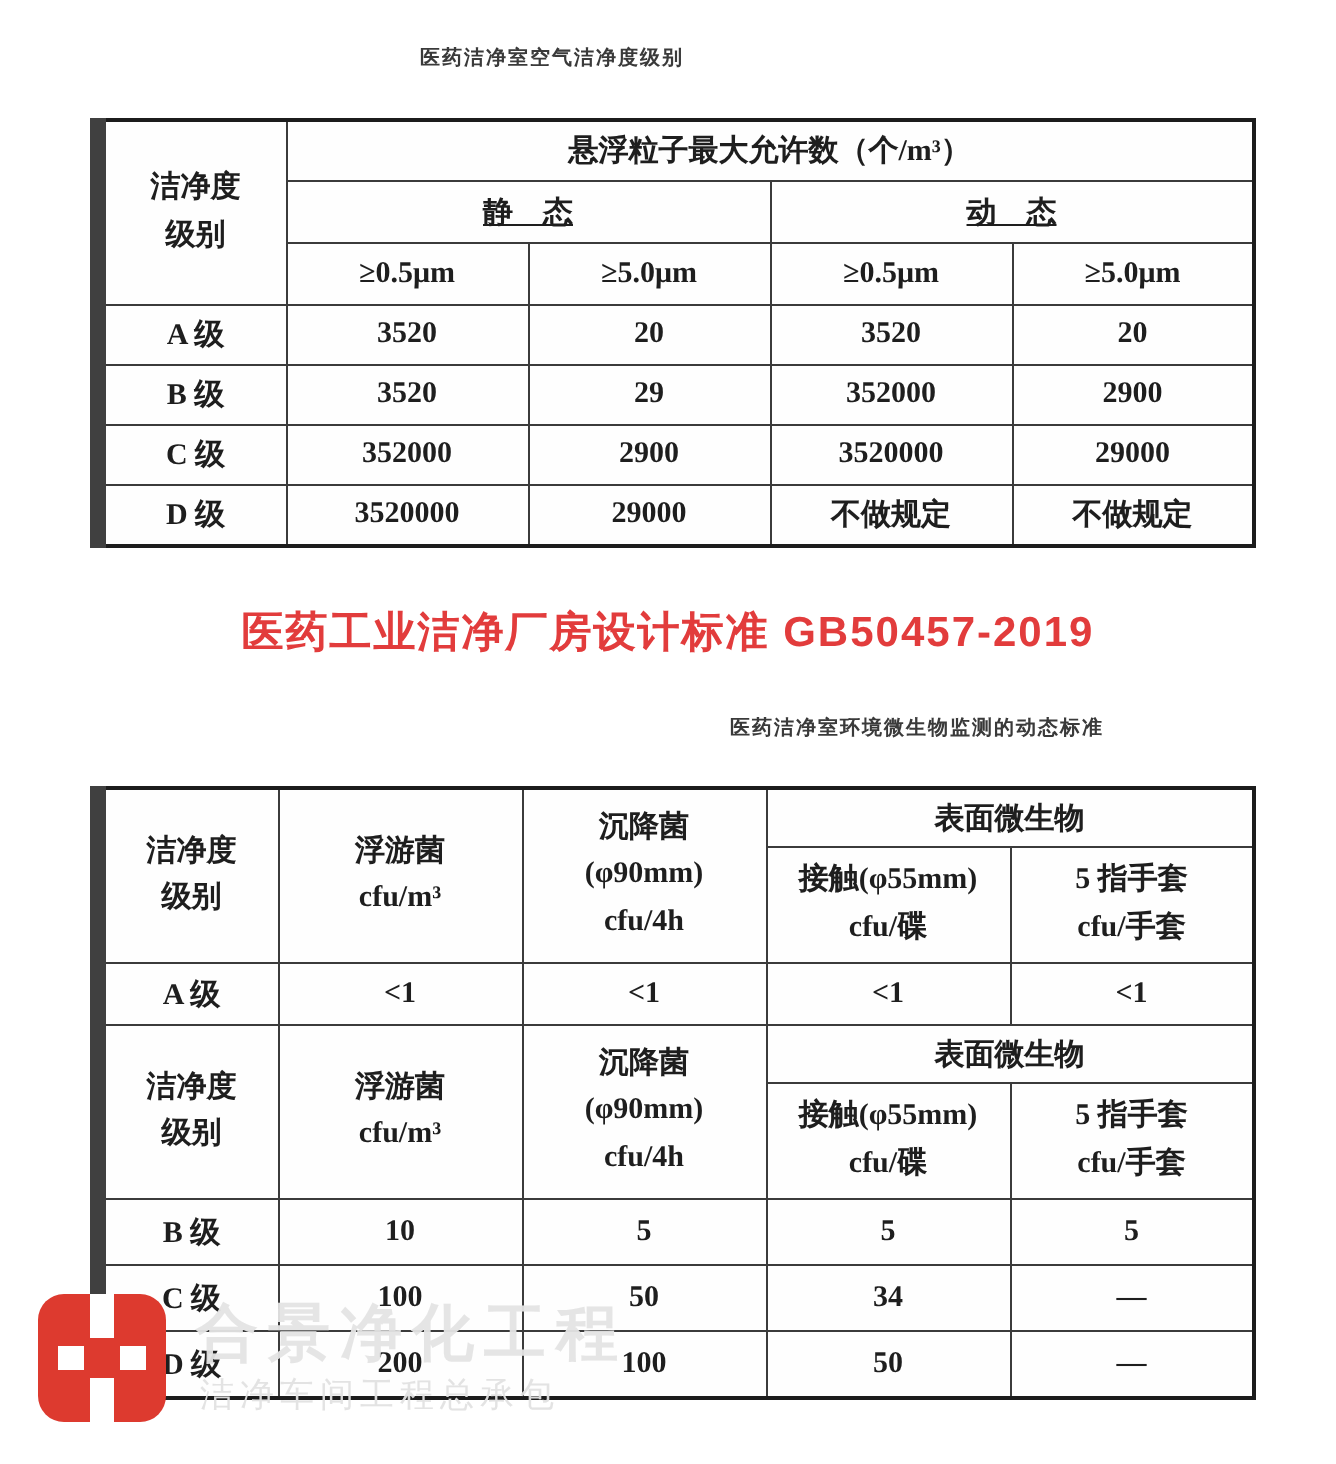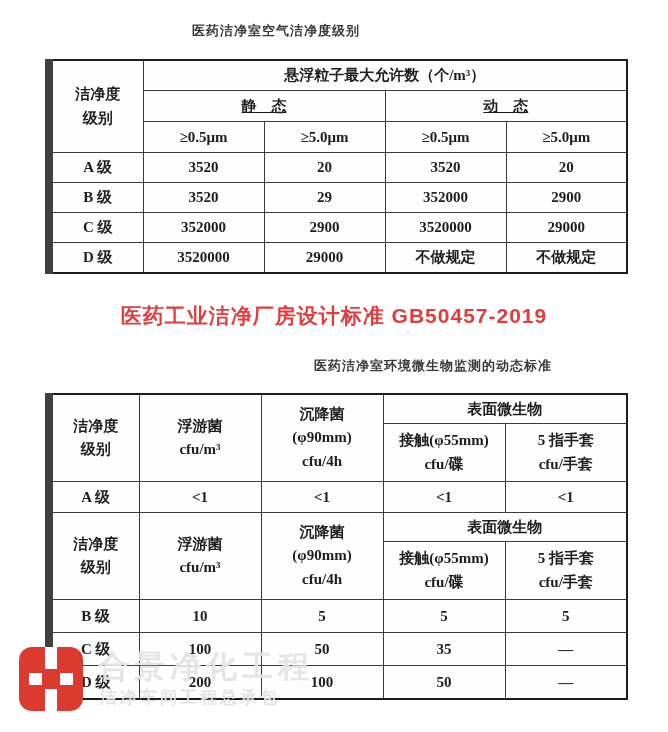--- a/index.html
+++ b/index.html
@@ -3,21 +3,21 @@
 <meta charset="utf-8">
 <style>
   html,body{margin:0;padding:0;}
   body{
     width:668px;height:732px;position:relative;background:#ffffff;
     font-family:"Liberation Sans","DejaVu Sans",sans-serif;
     overflow:hidden;color:#222;
   }
   .doc-title{
     position:absolute;left:0;width:552px;text-align:center;
-    font-size:13px;font-weight:bold;color:#3a3a3a;letter-spacing:1px;
+    font-size:10px;font-weight:bold;color:#3a3a3a;letter-spacing:1px;
   }
   #title1{top:22px;}
   #title2{top:357px;text-align:right;}
   .red-title{
     position:absolute;top:302px;left:0;width:668px;text-align:center;
     font-size:21px;font-weight:600;color:#e23c3c;letter-spacing:1px;
   }
   table.std{
     position:absolute;border-collapse:collapse;table-layout:fixed;
     width:578px;background:#fefefe;
@@ -44,21 +44,21 @@
   #table2 tr.h-units td{height:55px;}
   #table2 tr.data-a td{height:28px;}
   #table2 tr.data td{height:30px;}
   
   #watermark{position:absolute;left:4px;top:0;width:668px;height:676px;pointer-events:none;z-index:6;}
   .wm-brand{
     position:absolute;left:94px;top:646px;font-size:31px;font-weight:bold;
     color:rgba(228,228,228,0.95);letter-spacing:5px;white-space:nowrap;
   }
   .wm-line2{
-    position:absolute;left:96px;top:686px;font-size:17px;font-weight:bold;
+    position:absolute;left:96px;top:686px;font-size:17px;font-weight:normal;
     color:rgba(226,226,226,0.95);letter-spacing:3px;white-space:nowrap;
   }
   .wm-line3{
     position:absolute;left:88px;top:707px;font-size:17px;font-weight:bold;
     color:rgba(226,226,226,0.95);letter-spacing:2px;white-space:nowrap;
   }
   #logo{position:absolute;left:18px;top:646px;width:66px;height:66px;z-index:7;}
 </style>
 </head>
 <body>
@@ -200,21 +200,21 @@
     <td class="outer-l">B 级</td>
     <td>10</td>
     <td>5</td>
     <td>5</td>
     <td class="outer-r">5</td>
   </tr>
   <tr class="data">
     <td class="outer-l">C 级</td>
     <td>100</td>
     <td>50</td>
-    <td>35</td>
+    <td>34</td>
     <td class="outer-r">—</td>
   </tr>
   <tr class="data">
     <td class="outer-l">D 级</td>
     <td>200</td>
     <td>100</td>
     <td>50</td>
     <td class="outer-r">—</td>
   </tr>
 </tbody>

